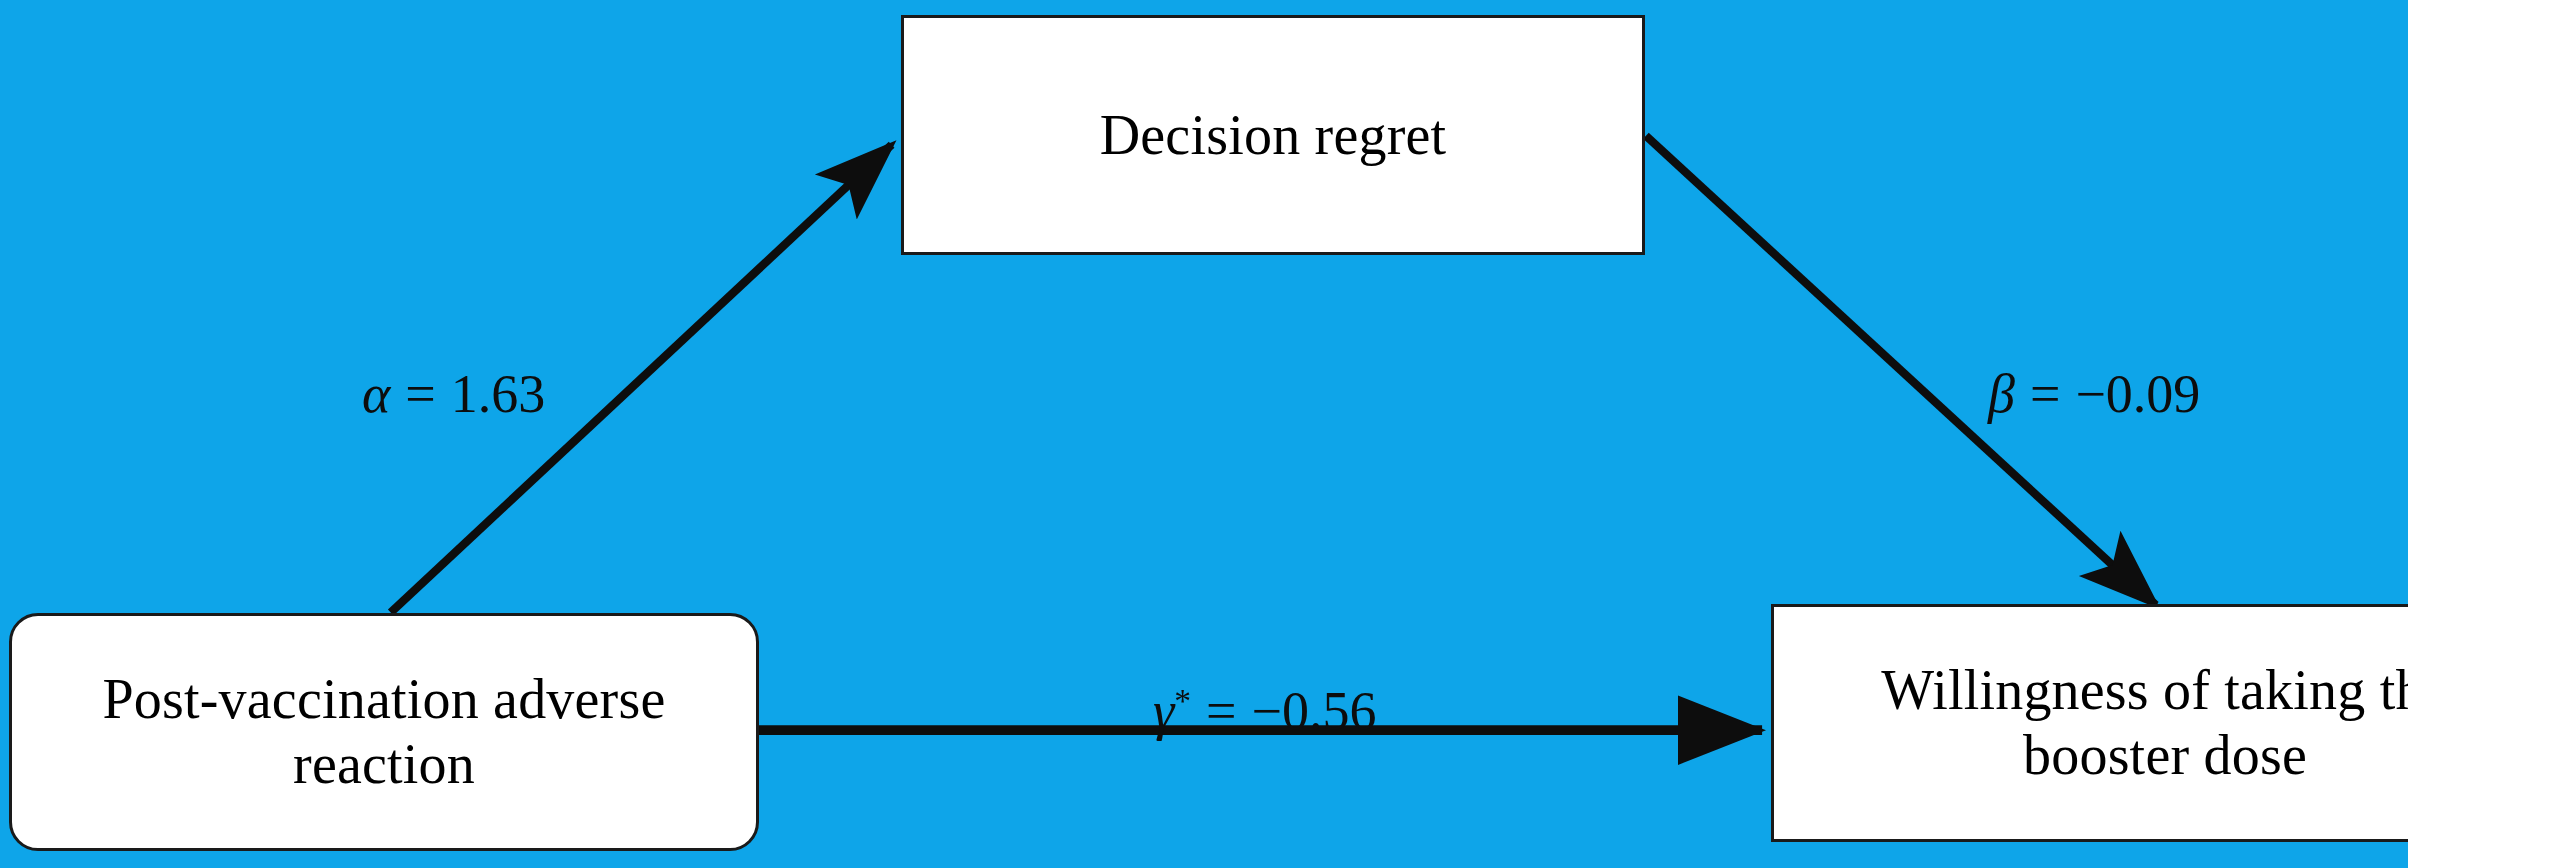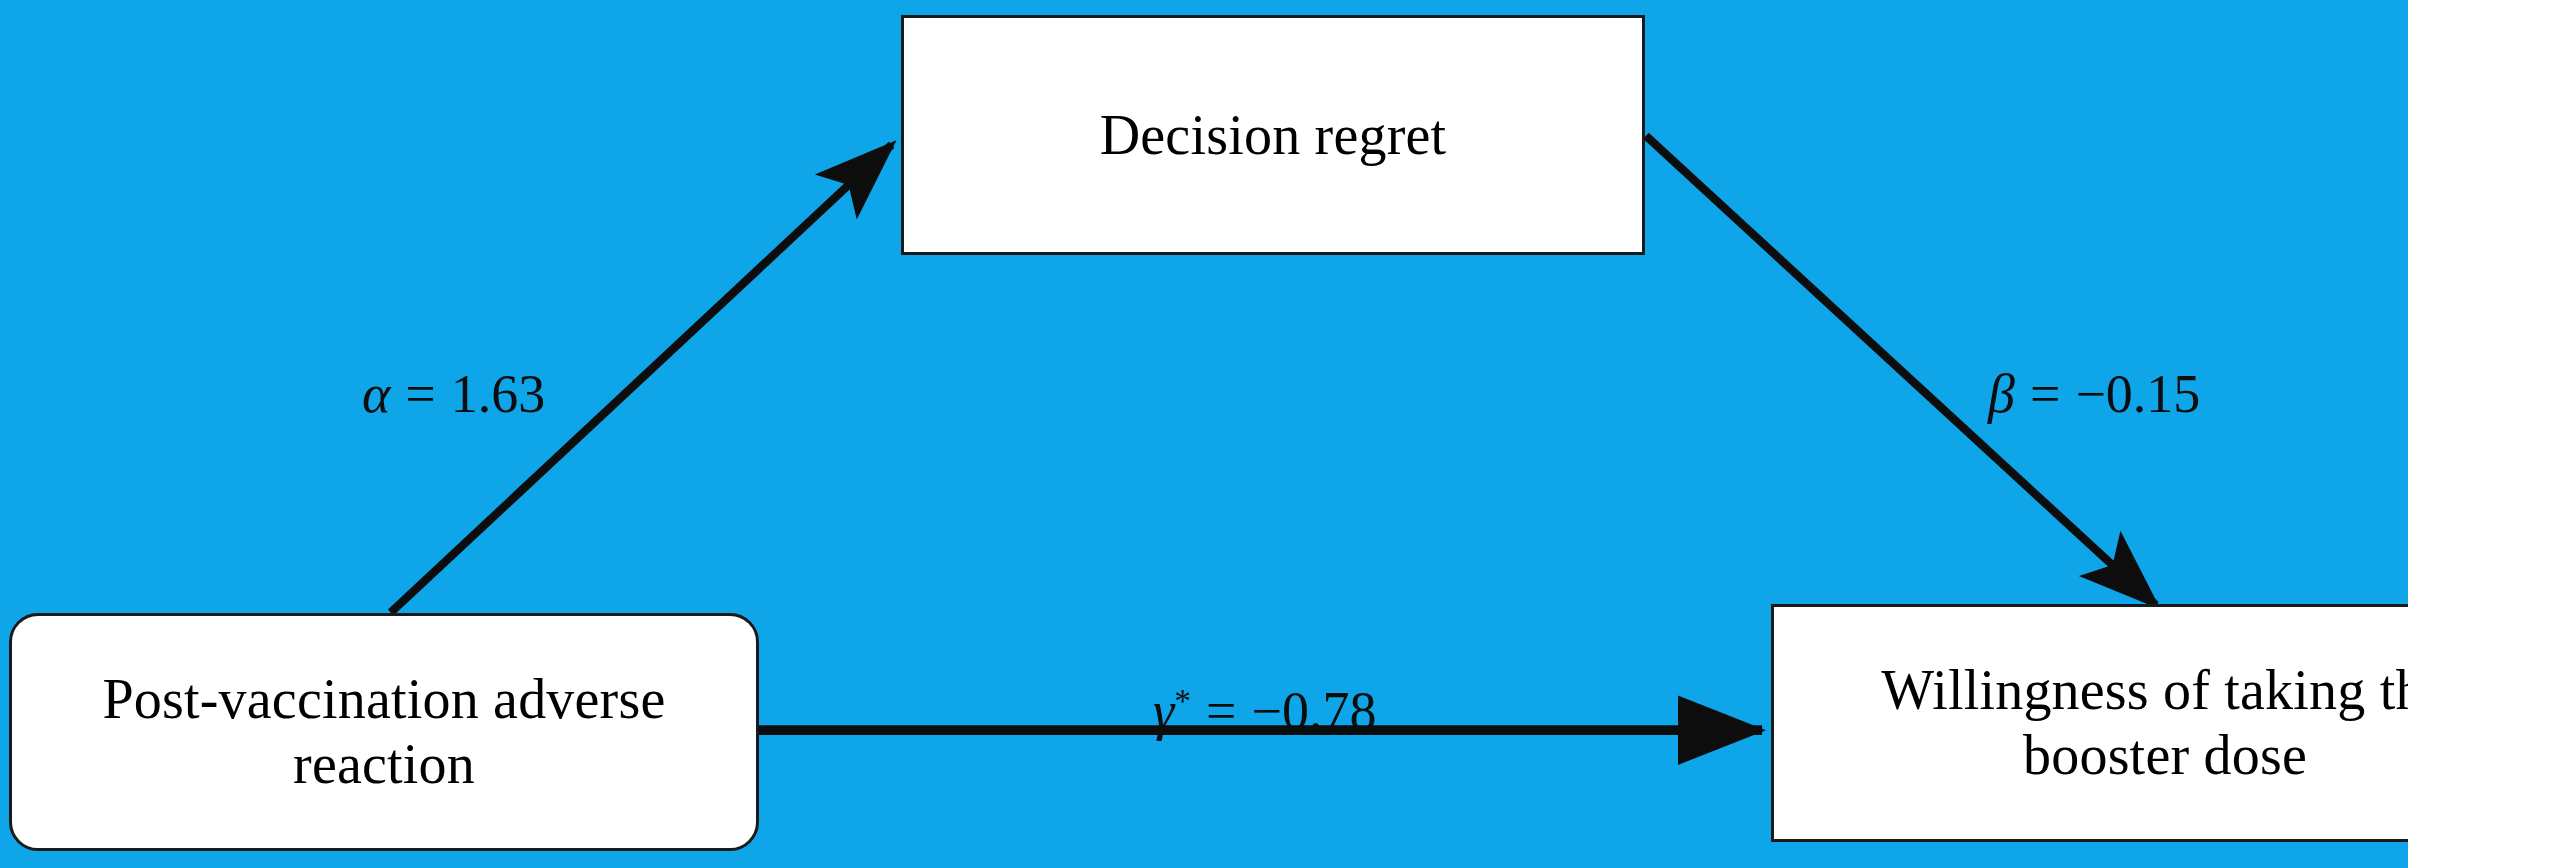--- a/index.html
+++ b/index.html
@@ -145,23 +145,23 @@
 
   <div class="path-label" id="label-alpha">
     <span class="greek">α</span><span class="star"></span>
     <span class="eq">=</span>
     <span class="val">1.63</span>
   </div>
 
   <div class="path-label" id="label-beta">
     <span class="greek">β</span><span class="star"></span>
     <span class="eq">=</span>
-    <span class="val">−0.15</span>
+    <span class="val">−0.09</span>
   </div>
 
   <div class="path-label" id="label-gamma">
     <span class="greek">γ</span><span class="star">*</span>
     <span class="eq">=</span>
-    <span class="val">−0.78</span>
+    <span class="val">−0.56</span>
   </div>
 
 </div>
 
 
 </body></html>

